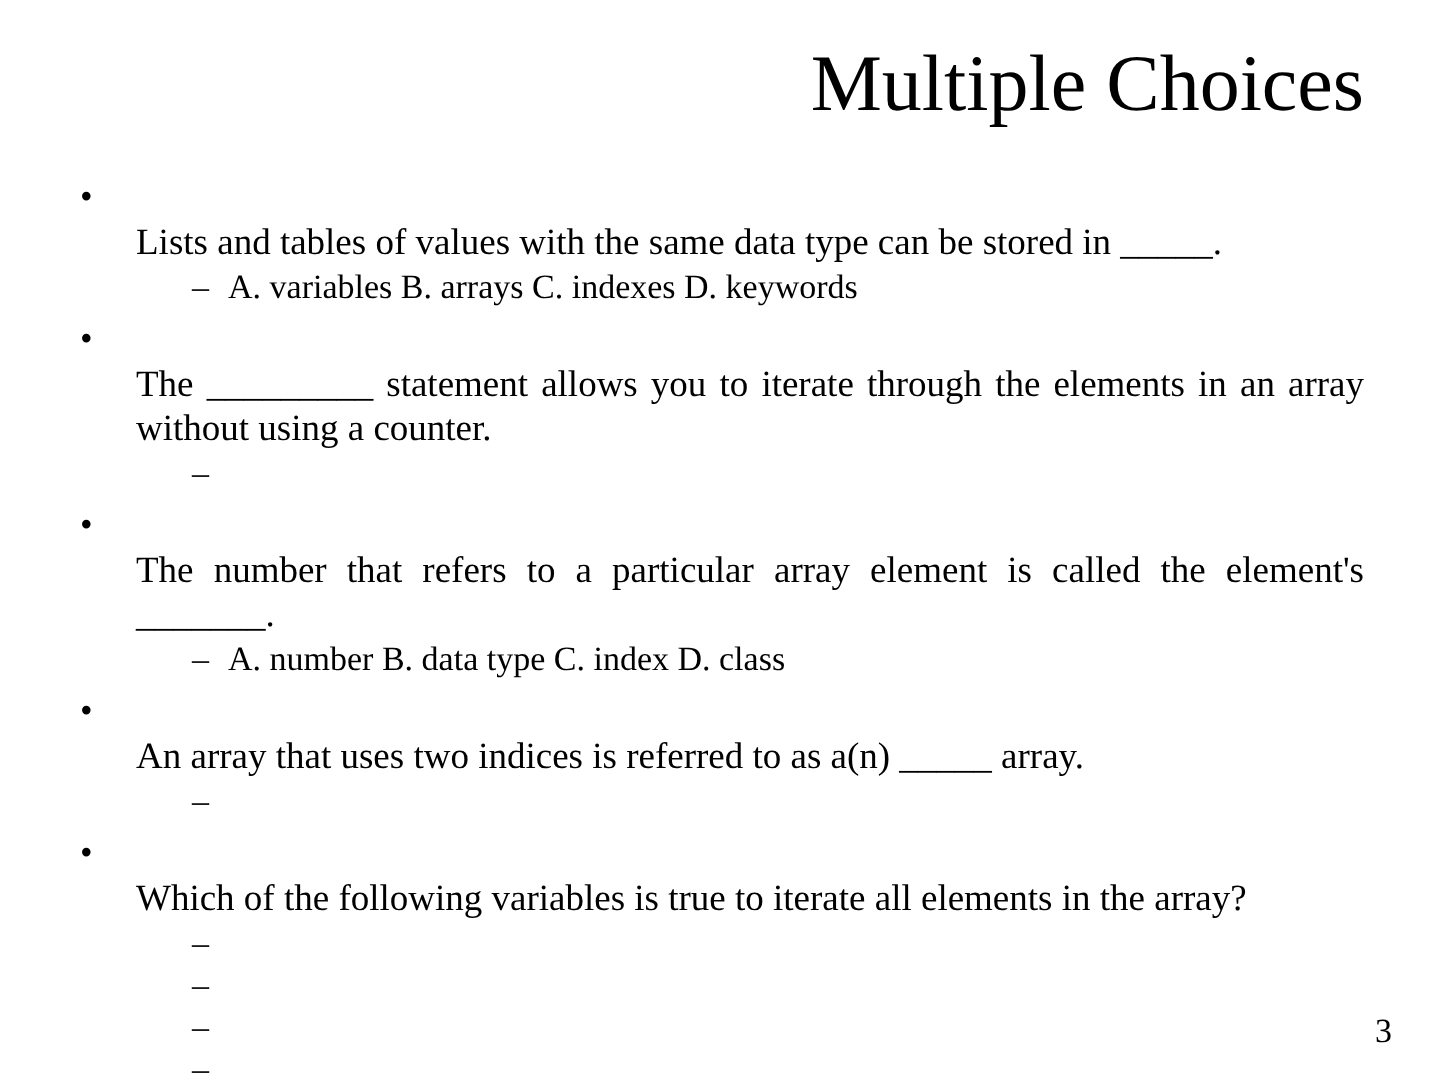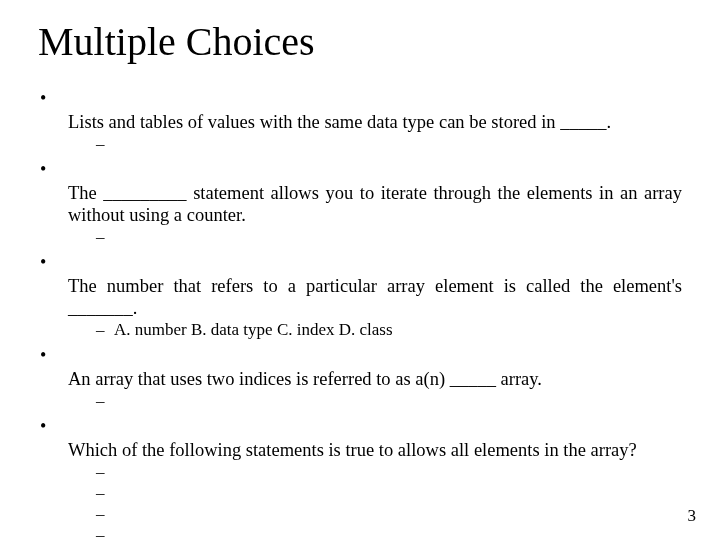--- a/index.html
+++ b/index.html
@@ -12,21 +12,21 @@
     color: #000;
   }
   .slide {
     width: 720px;
     height: 540px;
     position: relative;
     box-sizing: border-box;
     padding: 18px 38px 0 38px;
   }
   .title {
-    text-align: left;
+    text-align: right;
     font-size: 40px;
     margin: 0 0 22px 0;
     font-weight: normal;
   }
   ul.qlist {
     list-style: none;
     margin: 0;
     padding: 0;
   }
   ul.qlist > li {
@@ -87,20 +87,21 @@
   <ul class="qlist">
 
     <li>
       <div class="row">
         <div class="bullet">•</div>
         <div class="qtext">Lists and tables of values with the same data type can be stored in _____.</div>
       </div>
       <div class="sub">
         <div class="sub-indent"></div>
         <div class="dash">–</div>
+        <div class="choices">A. variables   B. arrays    C. indexes   D. keywords</div>
       </div>
     </li>
 
     <li>
       <div class="row">
         <div class="bullet">•</div>
         <div class="qtext">The _________ statement allows you to iterate through the elements in an array without using a counter.</div>
       </div>
       <div class="sub">
         <div class="sub-indent"></div>
@@ -127,21 +128,21 @@
       </div>
       <div class="sub">
         <div class="sub-indent"></div>
         <div class="dash">–</div>
       </div>
     </li>
 
     <li>
       <div class="row">
         <div class="bullet">•</div>
-        <div class="qtext">Which of the following statements is true to allows all elements in the array?</div>
+        <div class="qtext">Which of the following variables is true to iterate all elements in the array?</div>
       </div>
       <div class="sub">
         <div class="sub-indent"></div>
         <div class="dash">–</div>
       </div>
       <div class="sub">
         <div class="sub-indent"></div>
         <div class="dash">–</div>
       </div>
       <div class="sub">

